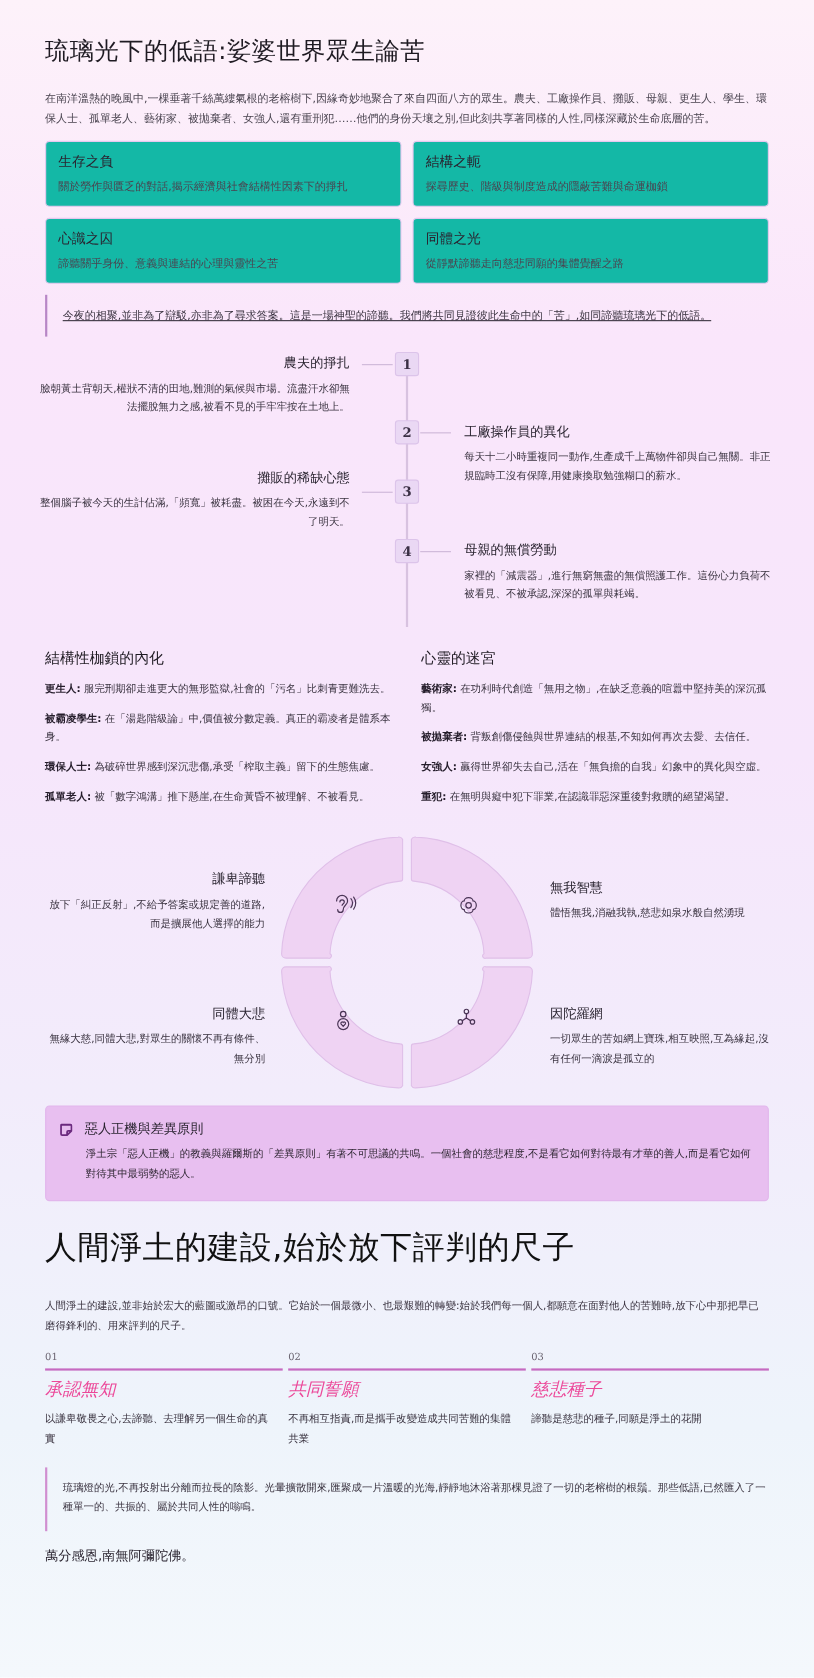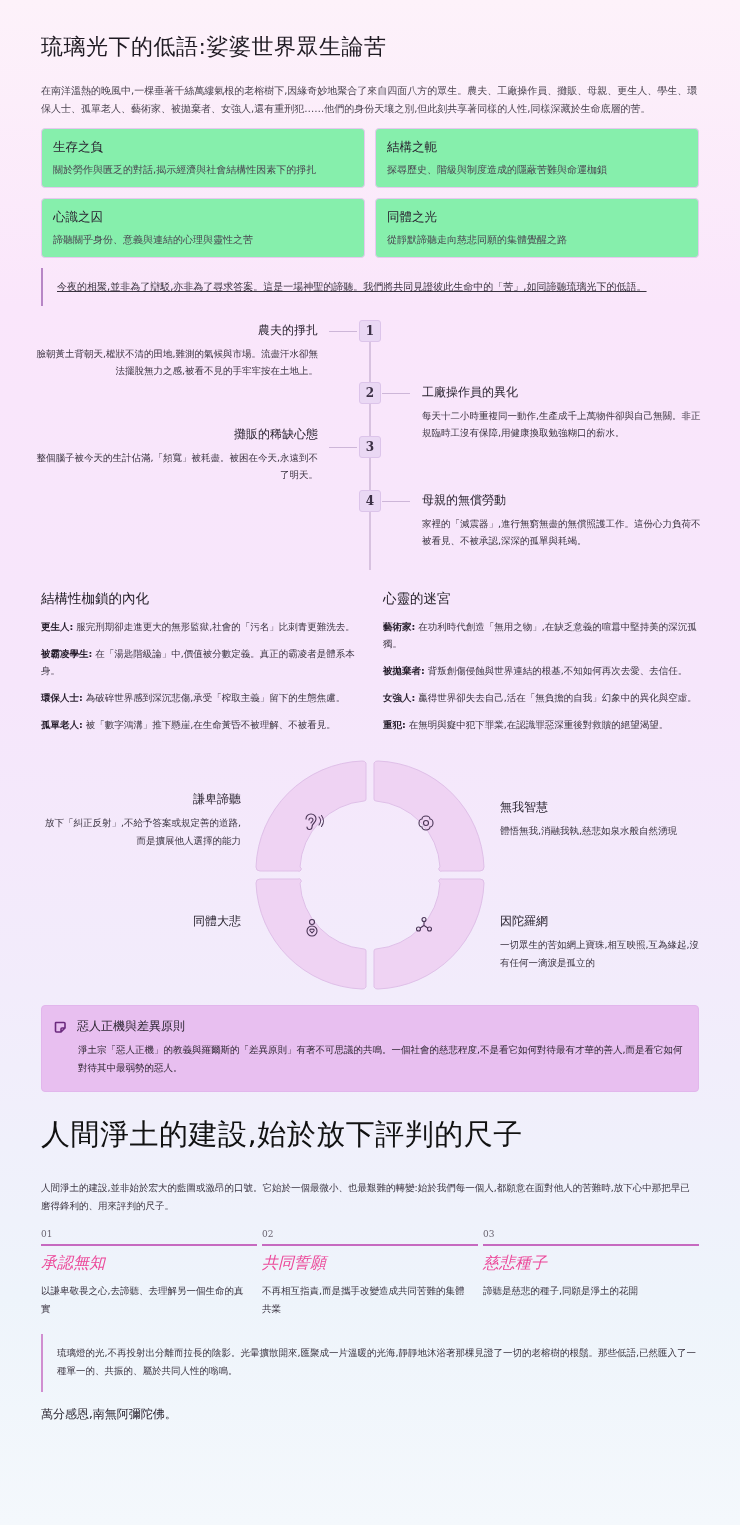--- a/index.html
+++ b/index.html
@@ -11,21 +11,21 @@
     min-height: 1525px;
     position: relative;
   }
   .page { padding: 0 41px 0 41px; }
 
   h1.title { font-size: 22px; font-weight: 400; color: #1e1a22; padding-top: 32px; letter-spacing: 0.5px; }
   .intro { font-size: 10px; line-height: 18px; color: #4a4450; margin-top: 20px; }
 
   .cards { display: grid; grid-template-columns: 1fr 1fr; gap: 10px 10px; margin-top: 10px; }
   .card {
-    background: #86efac; border: 1px solid #e6c8ef; border-radius: 4px;
+    background: #14b8a6; border: 1px solid #e6c8ef; border-radius: 4px;
     padding: 10px 11px 0 11px; height: 60px;
   }
   .card .ct { font-size: 12.5px; color: #2a2430; }
   .card .cd { font-size: 10px; color: #4a4450; margin-top: 7px; }
 
   .quote {
     margin-top: 10px; border-left: 2px solid #b786c6; padding: 12px 0 12px 14px;
     font-size: 10px; color: #3a3340; text-decoration: underline;
   }
 
@@ -197,20 +197,21 @@
     <div class="qt l" style="left:0; top:32px;">
       <div class="qh">謙卑諦聽</div>
       <div class="qd">放下「糾正反射」,不給予答案或規定善的道路,而是擴展他人選擇的能力</div>
     </div>
     <div class="qt" style="left:459px; top:40px;">
       <div class="qh">無我智慧</div>
       <div class="qd">體悟無我,消融我執,慈悲如泉水般自然湧現</div>
     </div>
     <div class="qt l" style="left:0; top:154px;">
       <div class="qh">同體大悲</div>
+      <div class="qd">無緣大慈,同體大悲,對眾生的關懷不再有條件、無分別</div>
     </div>
     <div class="qt" style="left:459px; top:154px;">
       <div class="qh">因陀羅網</div>
       <div class="qd">一切眾生的苦如網上寶珠,相互映照,互為緣起,沒有任何一滴淚是孤立的</div>
     </div>
   </div>
 
   <div class="note">
     <div class="nh">
       <svg width="12" height="12" viewBox="0 0 12 12">

